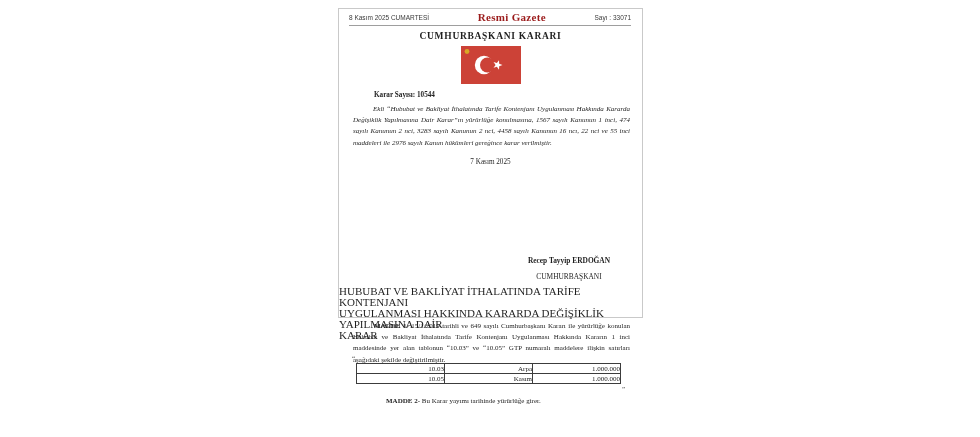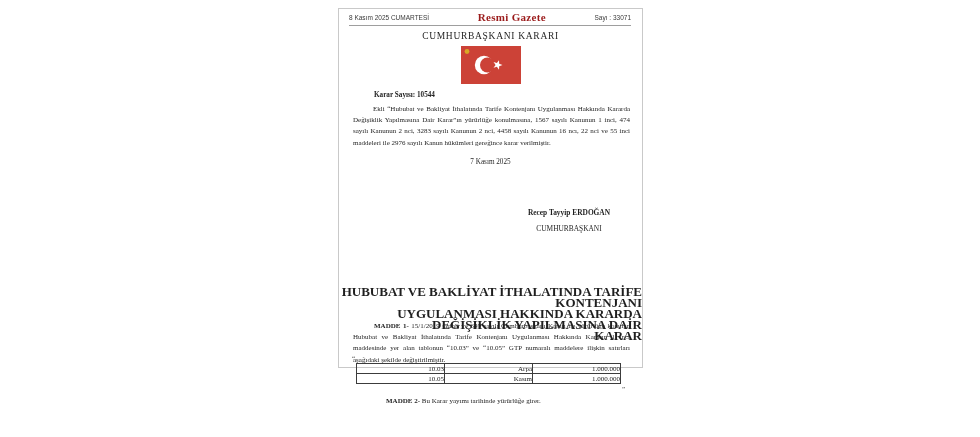--- a/index.html
+++ b/index.html
@@ -3,69 +3,69 @@
 <meta charset="utf-8">
 <style>
   * { margin: 0; padding: 0; box-sizing: border-box; }
   html, body { background: #ffffff; }
   body {
     width: 980px; height: 437px; position: relative; overflow: hidden;
     font-family: "Liberation Serif", serif; color: #1f1f1f;
   }
   .stage { position: absolute; inset: 0; }
   .page {
-    position: absolute; left: 338px; top: 8px; width: 305px; height: 360px;
+    position: absolute; left: 338px; top: 8px; width: 305px; height: 310px;
     background: #ffffff; border: 1px solid #c9c9c9;
   }
 
   
   .masthead {
     position: absolute; left: 10px; right: 11px; top: 0; height: 17px;
     display: flex; align-items: center; justify-content: space-between;
     border-bottom: 1px solid #9e9e9e;
   }
   .masthead-date, .masthead-issue {
     font-family: "Liberation Sans", sans-serif; font-size: 6.5px; color: #3a3a3a;
     white-space: nowrap;
   }
   .masthead-gazette {
     font-size: 11px; font-weight: bold; color: var(--gazette-red, #9b1b1b);
     letter-spacing: 0.3px; white-space: nowrap;
   }
 
   .decision-title {
     position: absolute; left: 0; right: 0; top: 22px; text-align: center;
-    font-size: 9.5px; font-weight: normal; letter-spacing: 0.7px;
+    font-size: 9.5px; font-weight: bold; letter-spacing: 0.7px;
   }
 
   .flag-wrap { position: absolute; top: 37px; left: 50%; margin-left: -30px; width: 60px; height: 38px; }
   .flag-wrap svg { display: block; }
 
   .decision-no {
     position: absolute; left: 35px; top: 82px; font-size: 7.2px; font-weight: bold;
   }
 
   .body-par {
     position: absolute; left: 14px; top: 95px; width: 277px;
-    font-size: 7px; line-height: 11.2px; text-align: justify; text-indent: 20px;
+    font-size: 7px; line-height: 11.2px; text-align: justify; text-indent: 20px; font-style: italic;
   }
 
   .date-line {
     position: absolute; left: 0; right: 0; top: 149px; text-align: center; font-size: 7.2px;
   }
 
   .signature {
     position: absolute; left: 180px; top: 196px; width: 100px; text-align: center;
     font-size: 7.4px; line-height: 16px;
   }
-  .signature .name { font-weight: bold; }
+  .signature .name { font-weight: bold; margin-top: 48px; }
 
   .decree-title {
-    position: absolute; left: 0; right: 0; top: 277px; text-align: right;
-    font-size: 13px; font-weight: bold; line-height: 11px;
+    position: absolute; left: 0; right: 0; top: 277px; text-align: left;
+    font-size: 11px; font-weight: normal; line-height: 11px;
   }
 
   .article { font-size: 7px; line-height: 11.2px; }
   .article .label { font-weight: bold; }
   .article-1 {
     position: absolute; left: 14px; top: 312px; width: 277px;
     text-align: justify; text-indent: 21px;
   }
   .article-2 { position: absolute; left: 26px; top: 387px; width: 277px; text-indent: 21px; }
   .article-3 { position: absolute; left: 14px; top: 408px; width: 277px; text-indent: 21px; }

